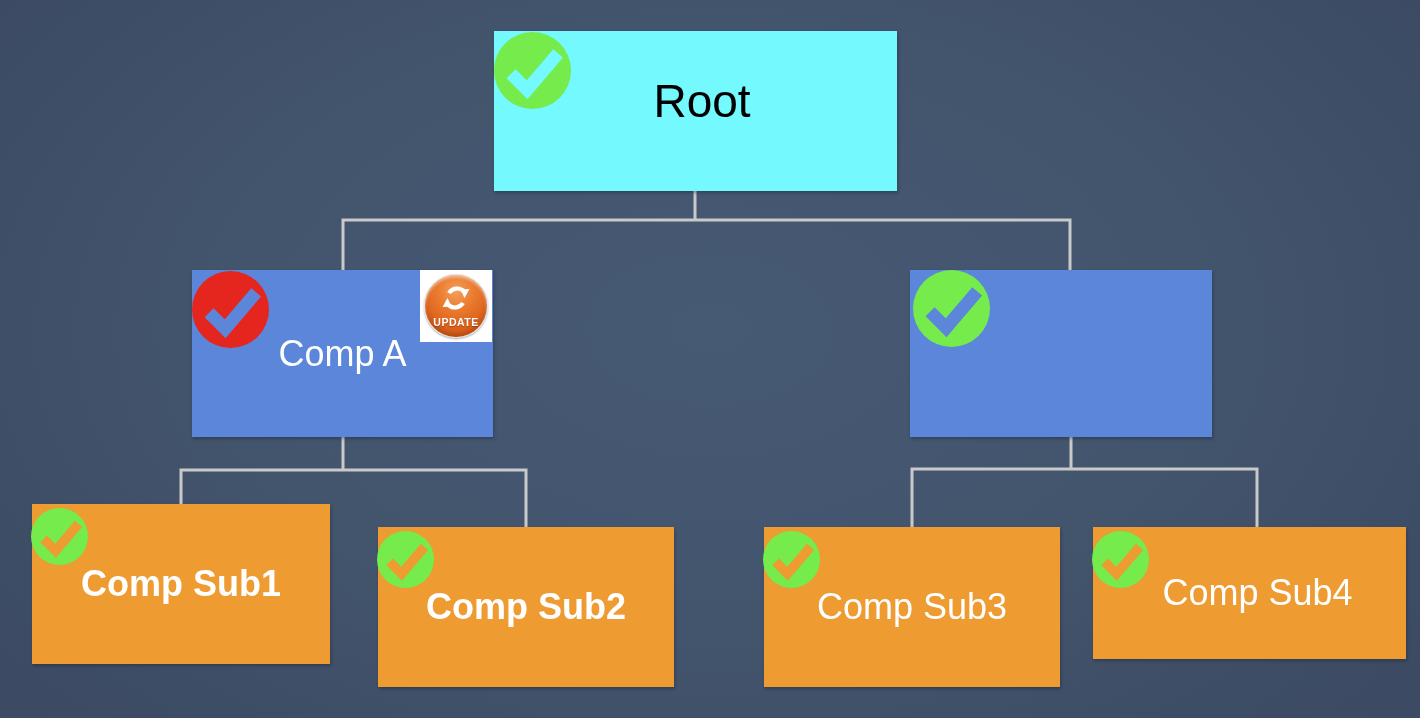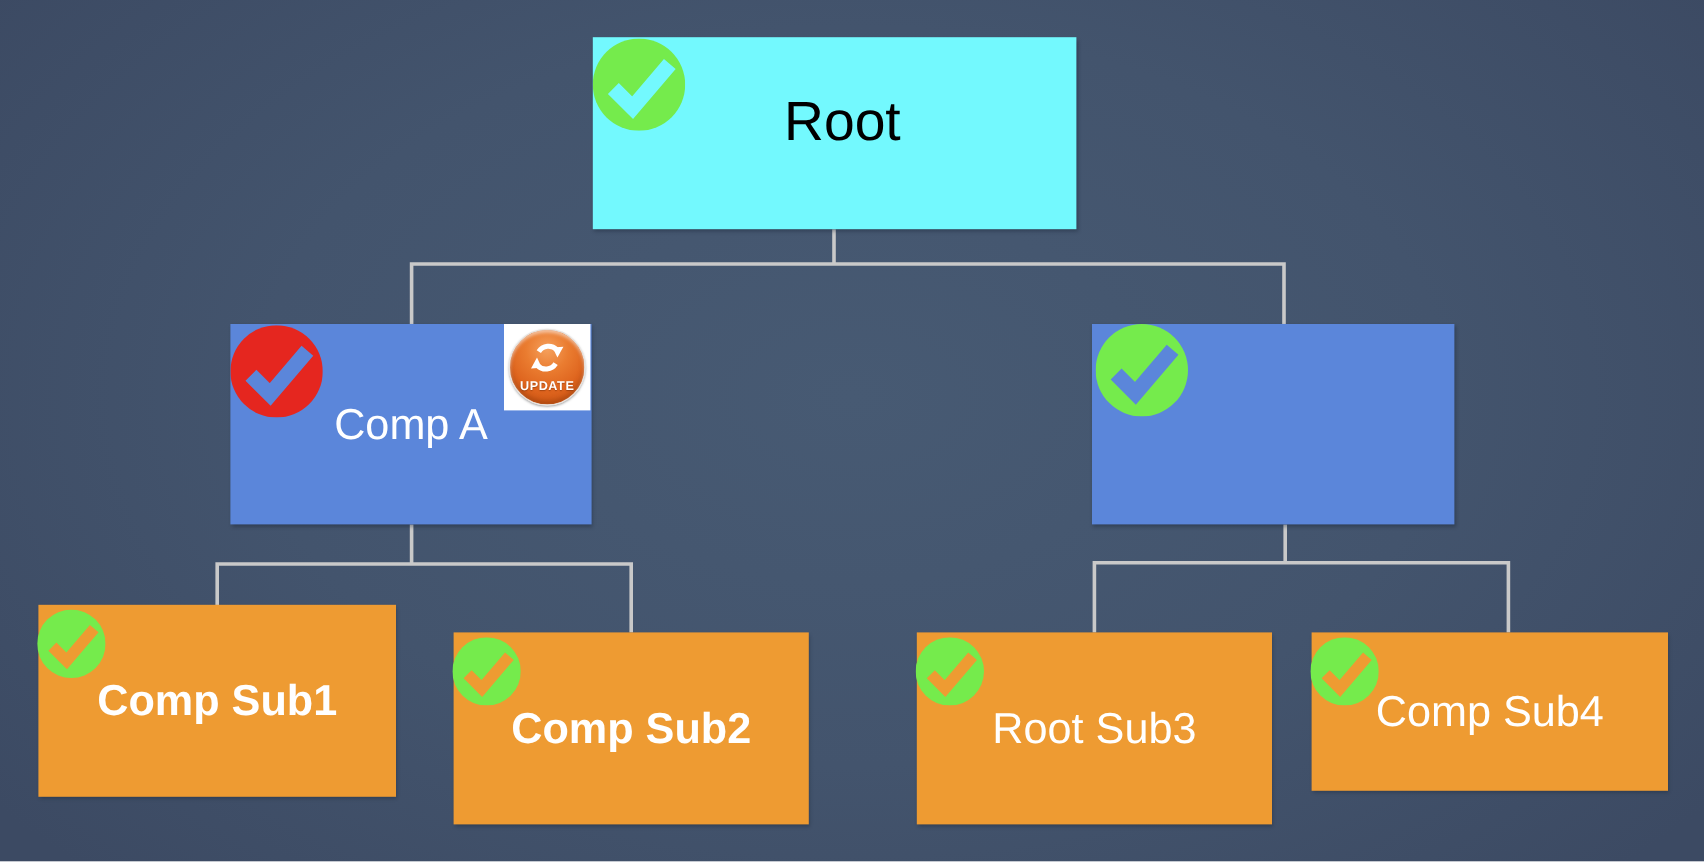--- a/index.html
+++ b/index.html
@@ -32,21 +32,21 @@
     white-space: nowrap;
   }
   
   .node-root   { left: 494px; top: 31px;  width: 403px; height: 160px; background: #73f9fe; }
   .node-root .node-label { color: #000000; font-size: 46px; transform: translateY(-10px); margin-left: 13px; }
   .node-comp-a { left: 192px; top: 270px; width: 301px; height: 167px; background: #5b86da; }
   .node-comp-b { left: 910px; top: 270px; width: 302px; height: 167px; background: #5b86da; }
   .node-sub1   { left: 32px;   top: 504px; width: 298px; height: 160px; background: #ee9b32; font-weight: bold; }
   .node-sub2   { left: 378px;  top: 527px; width: 296px; height: 160px; background: #ee9b32; font-weight: bold; }
   .node-sub3   { left: 764px;  top: 527px; width: 296px; height: 160px; background: #ee9b32; }
-  .node-sub4   { left: 1093px; top: 527px; width: 297px; height: 132px; background: #ee9b32; }
+  .node-sub4   { left: 1093px; top: 527px; width: 297px; height: 132px; background: #ee9b32; padding-left: 16px; }
 
   
   .check-badge {
     position: absolute;
     left: 0; top: 1px;
     width: 77px; height: 77px;
     display: block;
   }
   .check-badge svg { display: block; width: 100%; height: 100%; }
   .check-badge.small { width: 57px; height: 57px; left: -1px; top: 4px; }
@@ -165,21 +165,21 @@
     <span class="node-label">Comp Sub2</span>
   </div>
 
   <div class="node node-sub3">
     <span class="check-badge small">
       <svg viewBox="0 0 36 36" xmlns="http://www.w3.org/2000/svg">
         <circle cx="18" cy="18" r="18" fill="#75eb4c"></circle>
         <path d="M8 19.5 L15.5 27 L30 10" fill="none" stroke="#ee9b32" stroke-width="6" stroke-linecap="butt" stroke-linejoin="miter"></path>
       </svg>
     </span>
-    <span class="node-label">Root Sub3</span>
+    <span class="node-label">Comp Sub3</span>
   </div>
 
   <div class="node node-sub4">
     <span class="check-badge small">
       <svg viewBox="0 0 36 36" xmlns="http://www.w3.org/2000/svg">
         <circle cx="18" cy="18" r="18" fill="#75eb4c"></circle>
         <path d="M8 19.5 L15.5 27 L30 10" fill="none" stroke="#ee9b32" stroke-width="6" stroke-linecap="butt" stroke-linejoin="miter"></path>
       </svg>
     </span>
     <span class="node-label">Comp Sub4</span>

